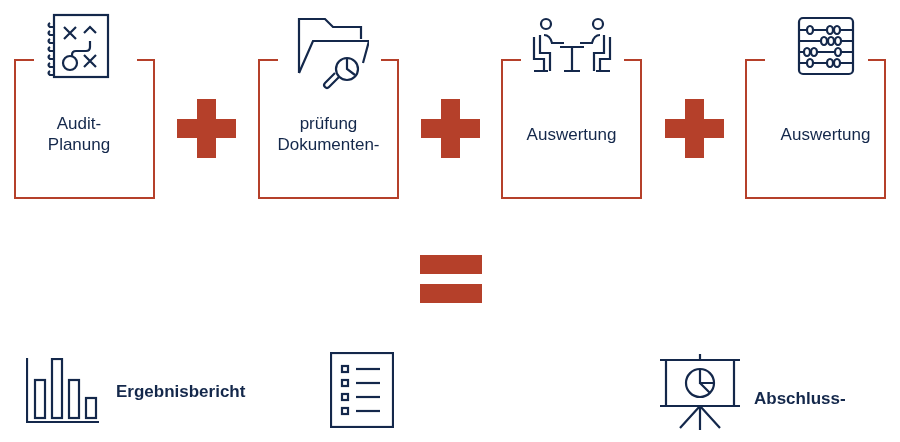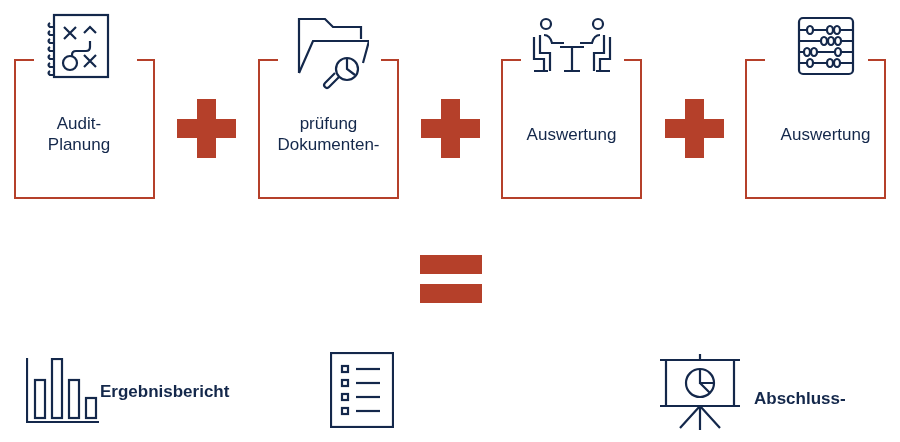--- a/index.html
+++ b/index.html
@@ -153,21 +153,21 @@
 <div class="result" style="left:26px;top:358px;">
   <span style="display:inline-block;width:74px;height:66px;">
     <svg width="74" height="66" viewBox="0 0 74 66" fill="none" stroke="#14284b" stroke-width="2.2">
       <path d="M1 0 v64 h72"></path>
       <rect x="9" y="22" width="10" height="38"></rect>
       <rect x="26" y="1" width="10" height="59"></rect>
       <rect x="43" y="22" width="10" height="38"></rect>
       <rect x="60" y="40" width="10" height="20"></rect>
     </svg>
   </span>
-  <span class="rlabel" style="">Ergebnisbericht</span>
+  <span class="rlabel" style="margin-left:16px;">Ergebnisbericht</span>
 </div>
 
 <div class="result" style="left:330px;top:352px;">
   <span style="display:inline-block;width:64px;height:76px;">
     <svg width="64" height="76" viewBox="0 0 64 76" fill="none" stroke="#14284b" stroke-width="2.2">
       <rect x="1" y="1" width="62" height="74"></rect>
       <rect x="12" y="14" width="6" height="6"></rect>
         <path d="M26 17 h24"></path>
       <rect x="12" y="28" width="6" height="6"></rect>
         <path d="M26 31 h24"></path>

